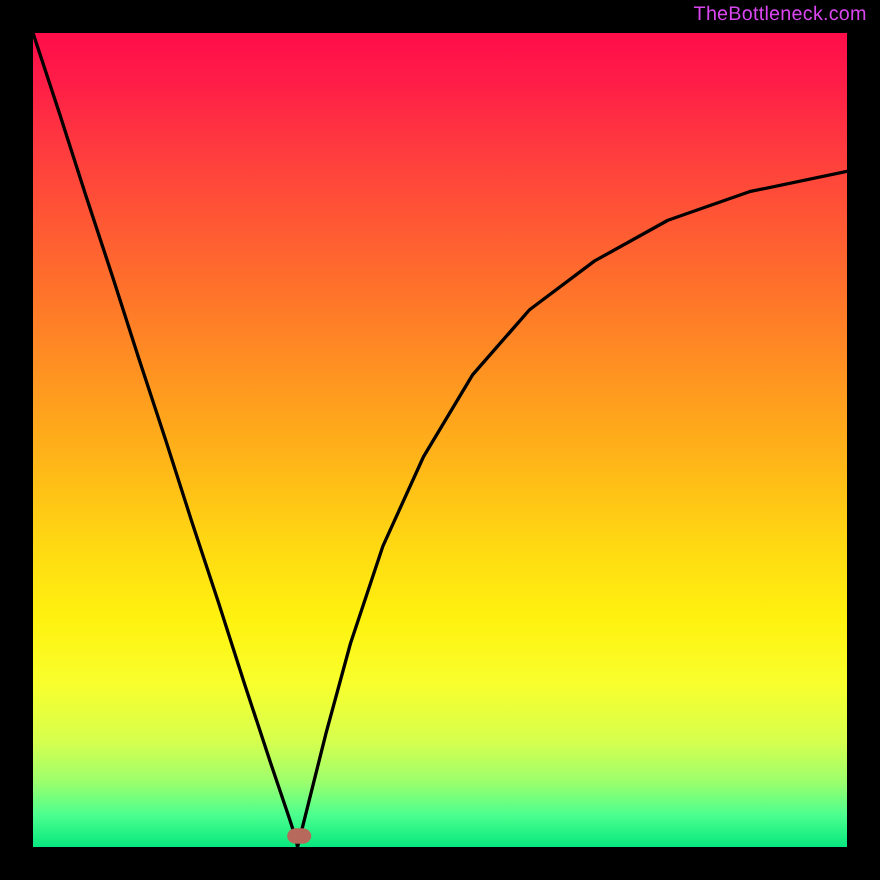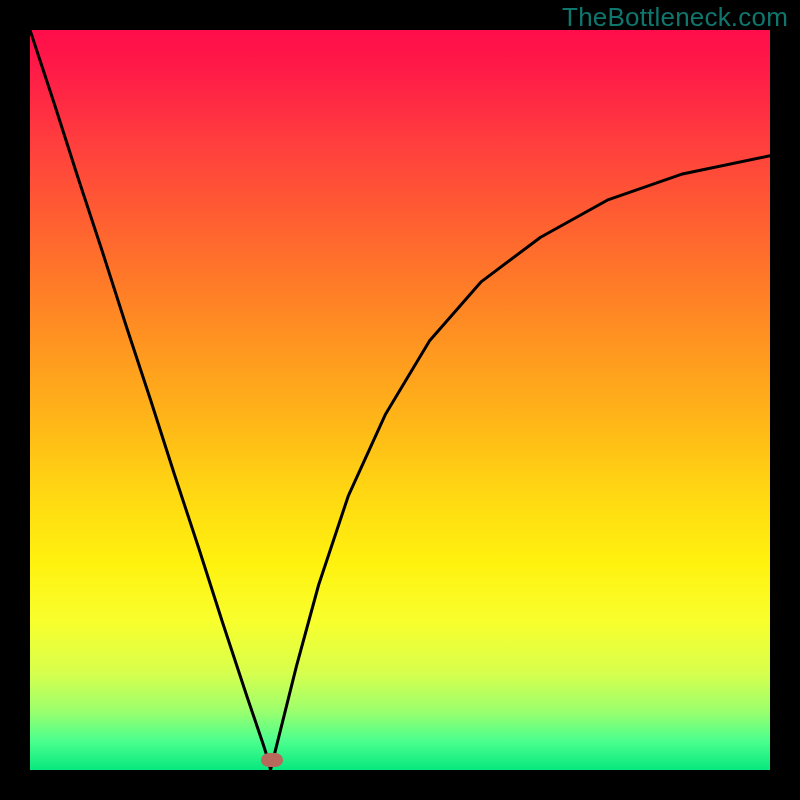--- a/index.html
+++ b/index.html
@@ -14,22 +14,22 @@
     position: relative;
     width: 800px;
     height: 800px;
     background: #000;
   }
   .watermark {
     position: absolute;
     top: 2px;
     right: 12px;
     font-family: Arial, Helvetica, sans-serif;
-    font-size: 26px;
-    color: #0f766e;
+    font-size: 18px;
+    color: #d946ef;
     letter-spacing: 0.2px;
     z-index: 10;
   }
   .plot-area {
     position: absolute;
     left: 30px;
     top: 30px;
     width: 740px;
     height: 740px;
     overflow: hidden;

